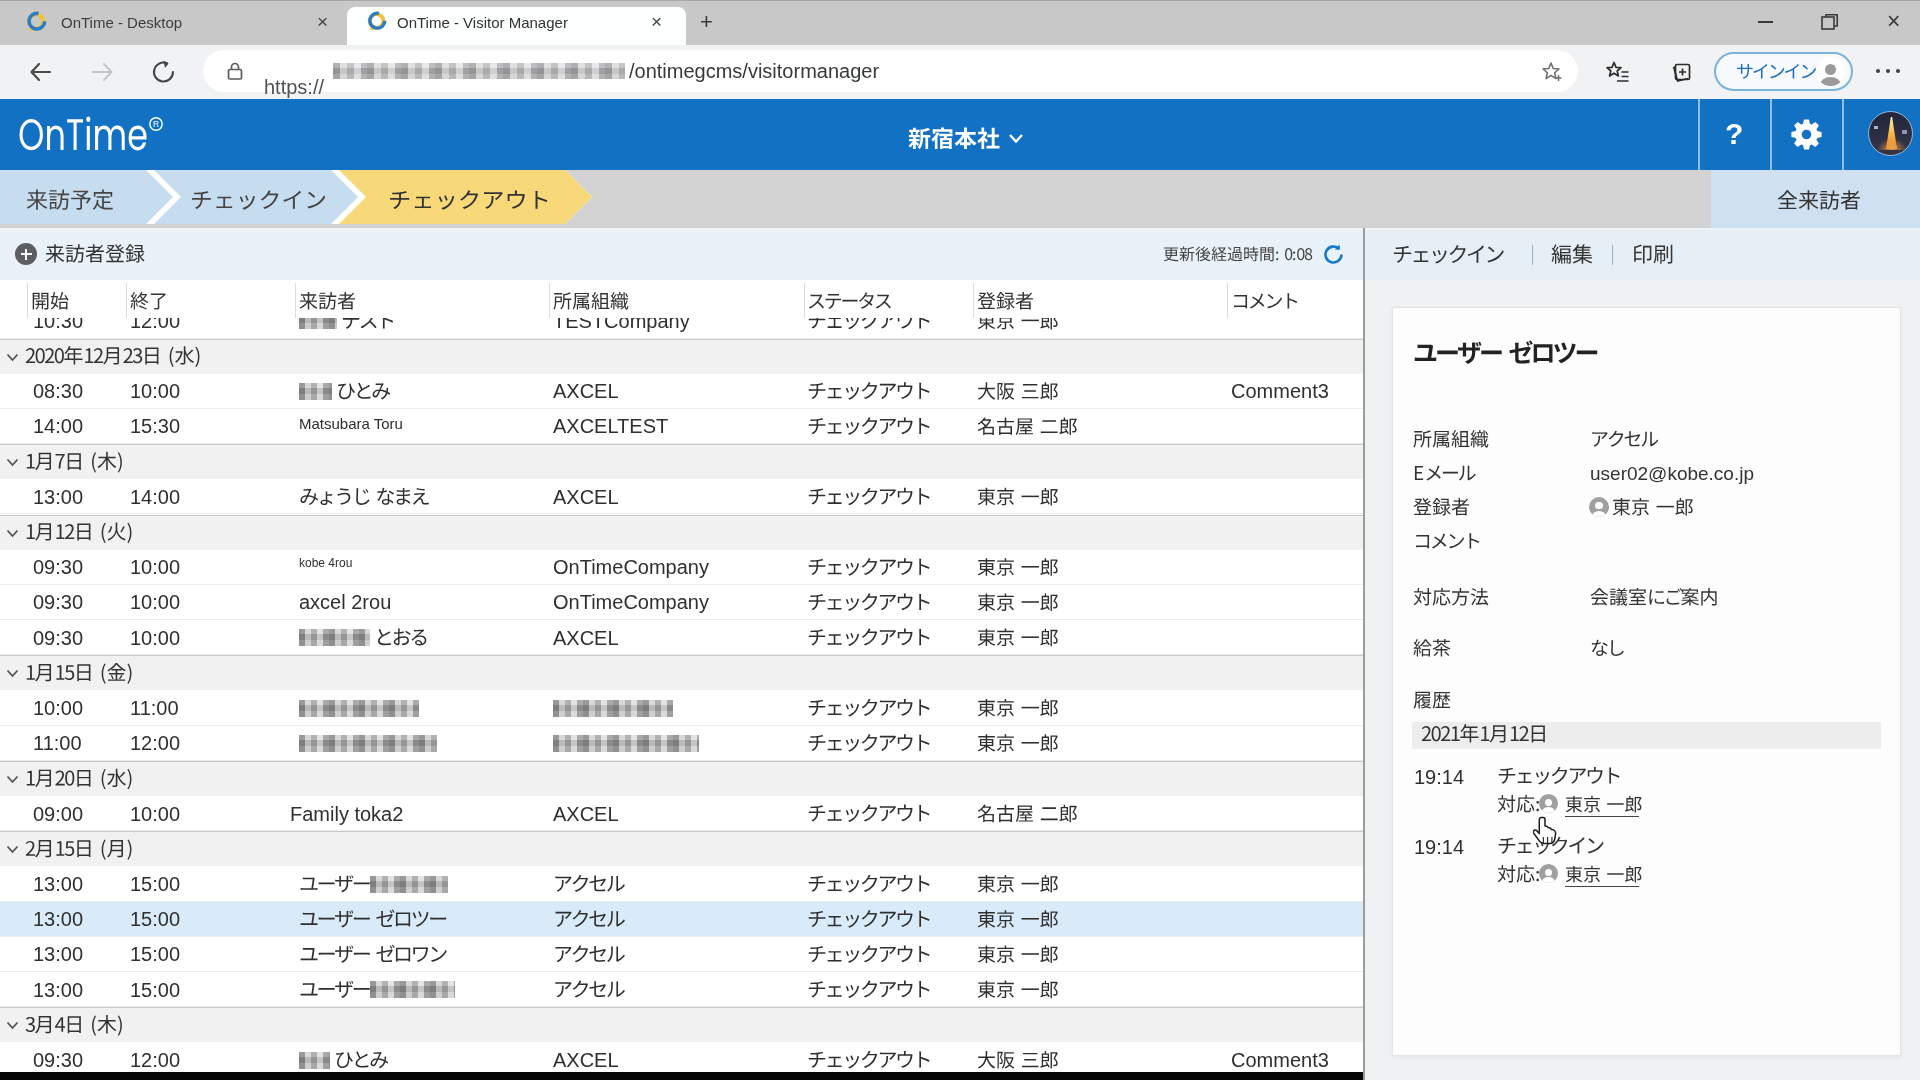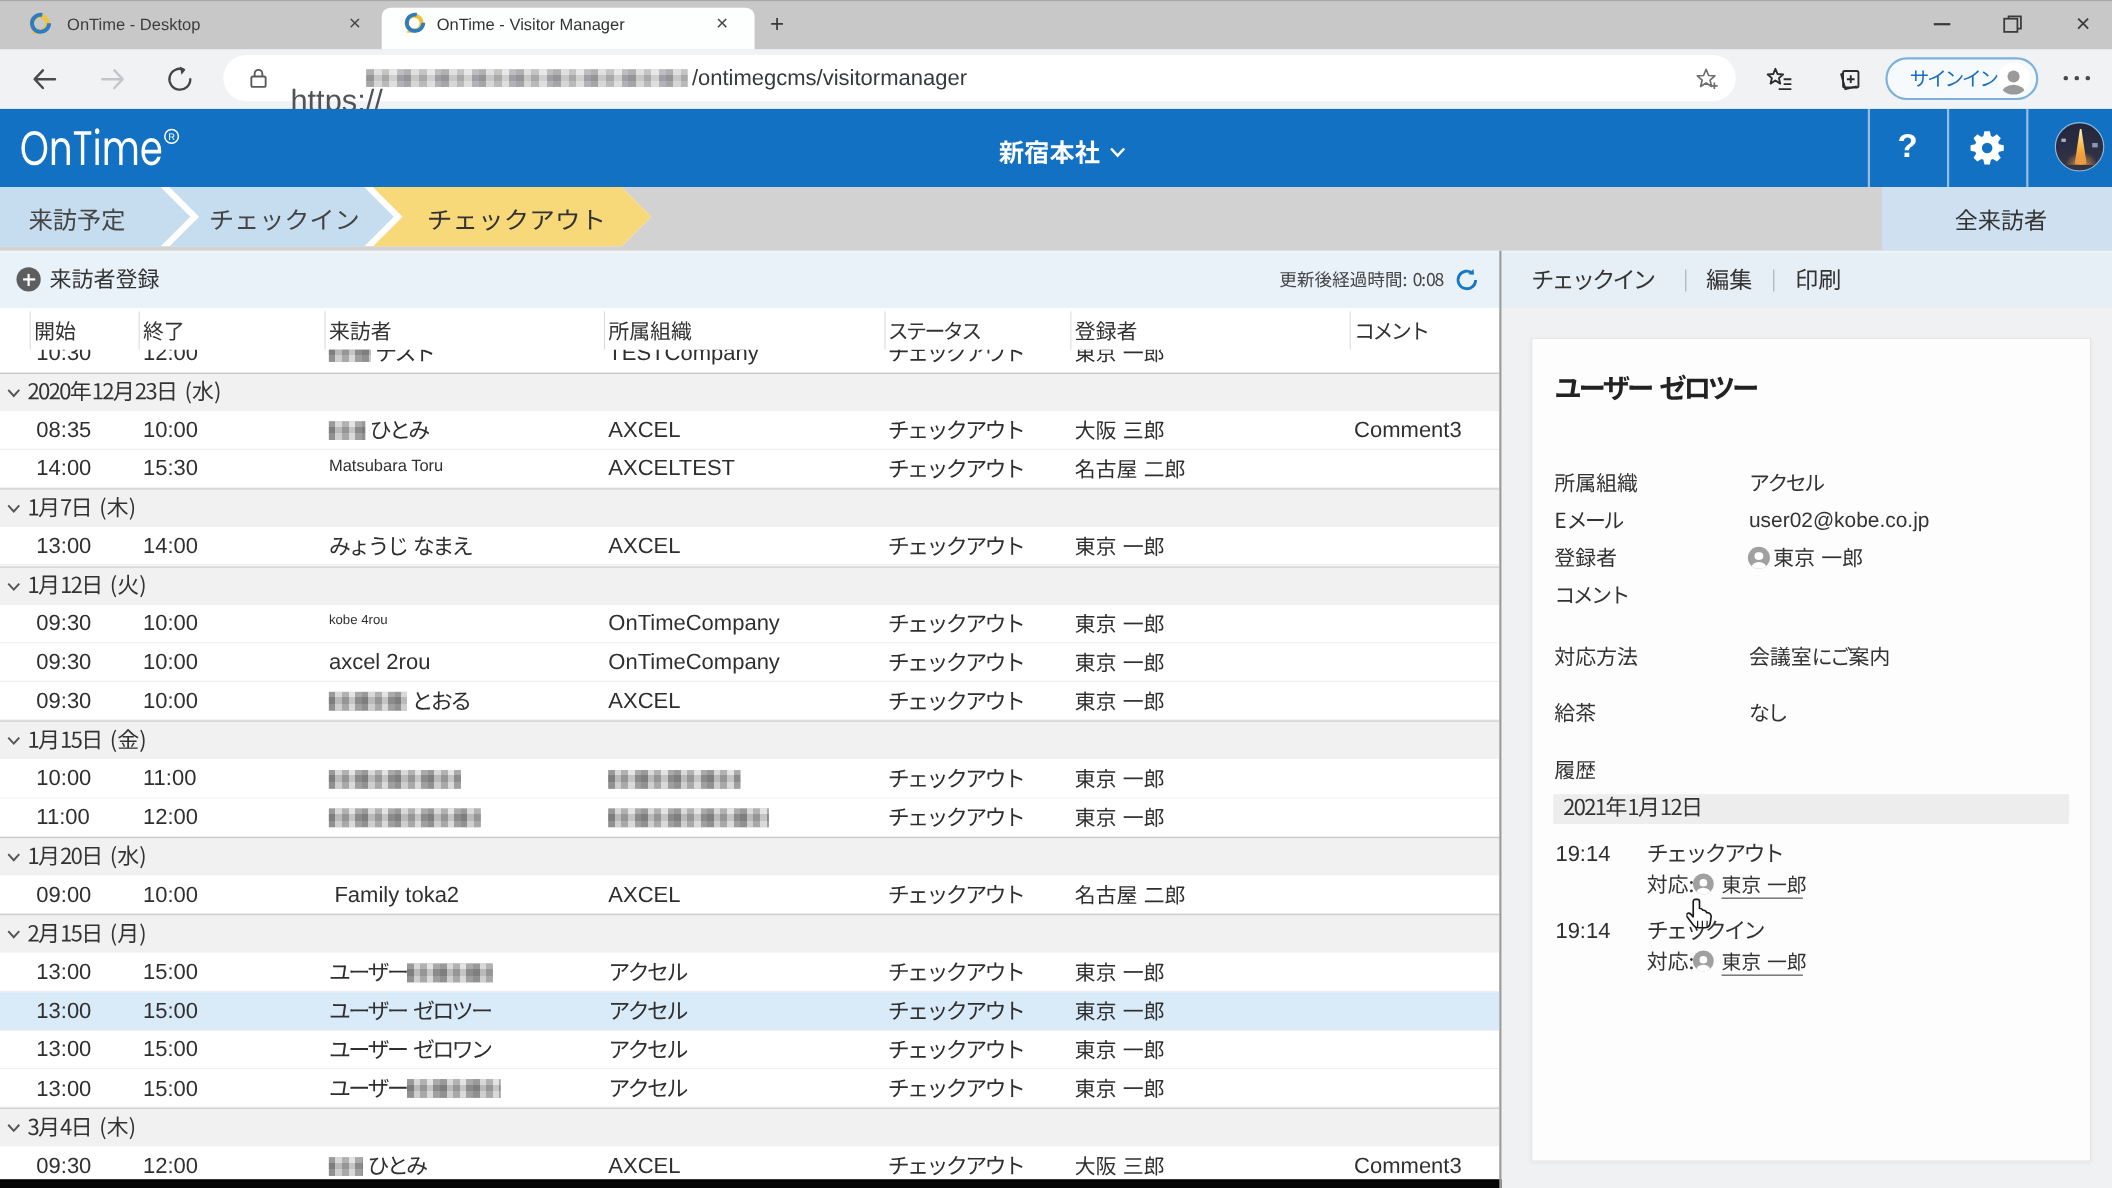--- a/index.html
+++ b/index.html
@@ -66,21 +66,21 @@
 <svg class="ab" style="left:150px;top:58px" width="28" height="28" viewBox="0 0 28 28">
  <path d="M23 14 A9.5 9.5 0 1 1 17 5.2" fill="none" stroke="#454545" stroke-width="2.1" stroke-linecap="round"></path>
  <path d="M13.5 2.5 L18.6 5.4 L15 10" fill="#454545"></path>
 </svg>
 
 <div class="ab" style="left:203px;top:50px;width:1375px;height:42px;background:#fff;border-radius:21px"></div>
 <svg class="ab" style="left:225px;top:61px" width="20" height="20" viewBox="0 0 20 20">
  <rect x="3.5" y="8.5" width="13" height="9.5" rx="1.5" fill="none" stroke="#5a5a5a" stroke-width="1.7"></rect>
  <path d="M6.5 8.5 V6 a3.5 3.5 0 0 1 7 0 V8.5" fill="none" stroke="#5a5a5a" stroke-width="1.7"></path>
 </svg>
-<div class="t" style="left:264px;top:76px;font-size:28px;color:#4f5356">https://</div>
+<div class="t" style="left:264px;top:76px;font-size:20px;color:#4f5356">https://</div>
 <div class="pxu" style="left:333px;top:63px;width:292px"></div>
 <div class="t" style="left:629px;top:60px;font-size:20px;color:#36393b">/ontimegcms/visitormanager</div>
 
 <svg class="ab" style="left:1540px;top:60px" width="24" height="24" viewBox="0 0 24 24">
  <path d="M11 3 L13.3 8.6 L19 9 L14.6 12.8 L16 18.6 L11 15.4 L6 18.6 L7.4 12.8 L3 9 L8.7 8.6 Z" fill="none" stroke="#6d6d6d" stroke-width="1.5" stroke-linejoin="round"></path>
  <path d="M18.5 15 v6 M15.5 18 h6" stroke="#6d6d6d" stroke-width="1.5"></path>
 </svg>
 <svg class="ab" style="left:1605px;top:59px" width="26" height="26" viewBox="0 0 26 26">
  <path d="M9 3.5 L11 8.3 L16 8.7 L12.2 12 L13.4 17 L9 14.2 L4.6 17 L5.8 12 L2 8.7 L7 8.3 Z" fill="none" stroke="#2c2c2c" stroke-width="1.7" stroke-linejoin="round"></path>
  <path d="M16.5 13 h7 M16.5 17.5 h7 M12 22 h11.5" stroke="#2c2c2c" stroke-width="1.7"></path>
@@ -158,21 +158,21 @@
 <div class="ab" style="left:0;top:-14.7px;width:1363px;height:35.2px;background:#fff;border-bottom:1px solid #ececec"></div>
 <div class="t" style="left:33px;top:-8.2px;font-size:20px">10:30</div>
 <div class="t" style="left:130px;top:-8.2px;font-size:20px">12:00</div>
 <div class="t" style="left:553px;top:-8.2px;font-size:20px">TESTCompany</div>
 <div class="pxb" style="left:299px;top:-5.7px;width:38px"></div>
 <div class="ab" style="left:0;top:20.5px;width:1363px;height:35.2px;background:#f1f1f1;border-top:1px solid #c9c9c9"></div>
 <svg class="ab" style="left:6px;top:34.5px" width="13" height="9" viewBox="0 0 13 9">
         <path d="M1.5 1.5 L6.5 7 L11.5 1.5" fill="none" stroke="#555" stroke-width="1.8"></path>
       </svg>
 <div class="ab" style="left:0;top:55.7px;width:1363px;height:35.2px;background:#fff;border-bottom:1px solid #ececec"></div>
-<div class="t" style="left:33px;top:62.2px;font-size:20px">08:35</div>
+<div class="t" style="left:33px;top:62.2px;font-size:20px">08:30</div>
 <div class="t" style="left:130px;top:62.2px;font-size:20px">10:00</div>
 <div class="t" style="left:553px;top:62.2px;font-size:20px">AXCEL</div>
 <div class="t" style="left:1231px;top:62.2px;font-size:20px">Comment3</div>
 <div class="pxb" style="left:299px;top:64.7px;width:33px"></div>
 <div class="ab" style="left:0;top:90.9px;width:1363px;height:35.2px;background:#fff;border-bottom:1px solid #ececec"></div>
 <div class="t" style="left:33px;top:97.4px;font-size:20px">14:00</div>
 <div class="t" style="left:130px;top:97.4px;font-size:20px">15:30</div>
 <div class="t" style="left:299px;top:97.4px;font-size:15px">Matsubara Toru</div>
 <div class="t" style="left:553px;top:97.4px;font-size:20px">AXCELTEST</div>
 <div class="ab" style="left:0;top:126.1px;width:1363px;height:35.2px;background:#f1f1f1;border-top:1px solid #c9c9c9"></div>
@@ -216,21 +216,21 @@
 <div class="t" style="left:130px;top:414.2px;font-size:20px">12:00</div>
 <div class="pxb" style="left:299px;top:416.7px;width:138px"></div>
 <div class="pxb" style="left:553px;top:416.7px;width:146px"></div>
 <div class="ab" style="left:0;top:442.9px;width:1363px;height:35.2px;background:#f1f1f1;border-top:1px solid #c9c9c9"></div>
 <svg class="ab" style="left:6px;top:456.9px" width="13" height="9" viewBox="0 0 13 9">
         <path d="M1.5 1.5 L6.5 7 L11.5 1.5" fill="none" stroke="#555" stroke-width="1.8"></path>
       </svg>
 <div class="ab" style="left:0;top:478.1px;width:1363px;height:35.2px;background:#fff;border-bottom:1px solid #ececec"></div>
 <div class="t" style="left:33px;top:484.6px;font-size:20px">09:00</div>
 <div class="t" style="left:130px;top:484.6px;font-size:20px">10:00</div>
-<div class="t" style="left:304px;top:484.6px;font-size:20px">Family toka2</div>
+<div class="t" style="left:290px;top:484.6px;font-size:20px">Family toka2</div>
 <div class="t" style="left:553px;top:484.6px;font-size:20px">AXCEL</div>
 <div class="ab" style="left:0;top:513.3px;width:1363px;height:35.2px;background:#f1f1f1;border-top:1px solid #c9c9c9"></div>
 <svg class="ab" style="left:6px;top:527.3px" width="13" height="9" viewBox="0 0 13 9">
         <path d="M1.5 1.5 L6.5 7 L11.5 1.5" fill="none" stroke="#555" stroke-width="1.8"></path>
       </svg>
 <div class="ab" style="left:0;top:548.5px;width:1363px;height:35.2px;background:#fff;border-bottom:1px solid #ececec"></div>
 <div class="t" style="left:33px;top:555.0px;font-size:20px">13:00</div>
 <div class="t" style="left:130px;top:555.0px;font-size:20px">15:00</div>
 <div class="pxb" style="left:370px;top:557.5px;width:78px"></div>
 <div class="ab" style="left:0;top:583.7px;width:1363px;height:35.2px;background:#d9eaf9;border-bottom:1px solid #ececec"></div>

